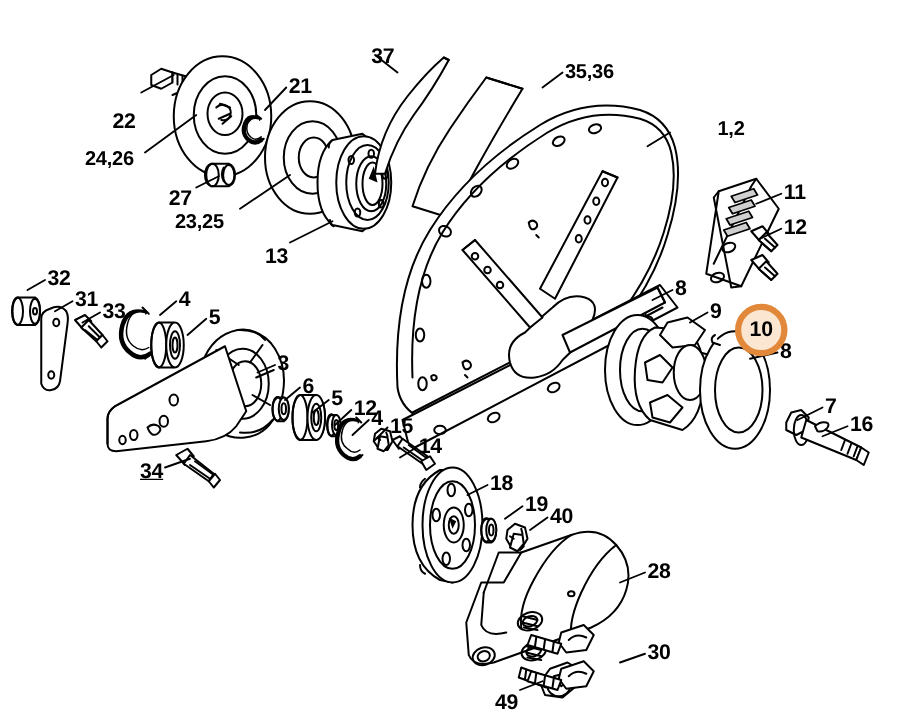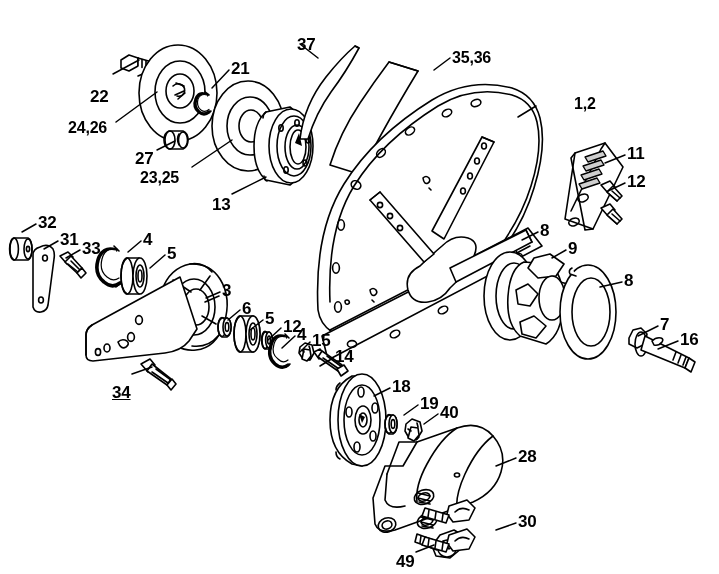--- a/index.html
+++ b/index.html
@@ -472,20 +472,23 @@
           <polyline points="390,388 374,396" stroke="#000000" stroke-width="1.5" fill="none"></polyline>
           <polyline points="418,405 404,415" stroke="#000000" stroke-width="1.5" fill="none"></polyline>
           <polyline points="438,414 424,424" stroke="#000000" stroke-width="1.5" fill="none"></polyline>
           <polyline points="516,458 496,466" stroke="#000000" stroke-width="1.5" fill="none"></polyline>
           <polyline points="516,523 496,530" stroke="#000000" stroke-width="1.5" fill="none"></polyline>
           <polyline points="416,552 434,545" stroke="#000000" stroke-width="1.5" fill="none"></polyline>
         </g>
     </g>
   </svg>
 
+  <div class="highlight-badge" id="highlight-10" style="left: 588px; top: 243px; width: 42px; height: 42px; background: rgb(251, 230, 210); border: 5px solid rgb(226, 136, 58);">
+    <span>10</span>
+  </div>
 
   <div id="callout-layer">
       <div class="callout" style="left: 90px; top: 68px; margin-top: 20px;">22</div>
       <div class="callout small" style="left: 68px; top: 120px;">24,26</div>
       <div class="callout" style="left: 231px; top: 60px;">21</div>
       <div class="callout" style="left: 135px; top: 150px;">27</div>
       <div class="callout small" style="left: 140px; top: 170px;">23,25</div>
       <div class="callout" style="left: 212px; top: 196px;">13</div>
       <div class="callout" style="left: 279px; top: 36px; margin-left: 18px;">37</div>
       <div class="callout small" style="left: 452px; top: 50px;">35,36</div>
@@ -496,21 +499,21 @@
       <div class="callout" style="left: 568px; top: 240px;">9</div>
       <div class="callout" style="left: 624px; top: 272px;">8</div>
       <div class="callout" style="left: 660px; top: 316px;">7</div>
       <div class="callout" style="left: 680px; top: 331px;">16</div>
       <div class="callout" style="left: 38px; top: 214px;">32</div>
       <div class="callout" style="left: 60px; top: 231px;">31</div>
       <div class="callout" style="left: 82px; top: 240px;">33</div>
       <div class="callout" style="left: 143px; top: 231px;">4</div>
       <div class="callout" style="left: 167px; top: 245px;">5</div>
       <div class="callout" style="left: 222px; top: 282px;">3</div>
-      <div class="callout" style="left: 112px; top: 384px; text-decoration: underline;">34</div>
+      <div class="callout" style="left: 112px; top: 368px; text-decoration: underline;">34</div>
       <div class="callout" style="left: 242px; top: 300px;">6</div>
       <div class="callout" style="left: 265px; top: 310px;">5</div>
       <div class="callout" style="left: 283px; top: 318px;">12</div>
       <div class="callout" style="left: 297px; top: 326px;">4</div>
       <div class="callout" style="left: 312px; top: 332px;">15</div>
       <div class="callout" style="left: 335px; top: 348px;">14</div>
       <div class="callout" style="left: 392px; top: 378px;">18</div>
       <div class="callout" style="left: 420px; top: 395px;">19</div>
       <div class="callout" style="left: 440px; top: 404px;">40</div>
       <div class="callout" style="left: 518px; top: 448px;">28</div>

